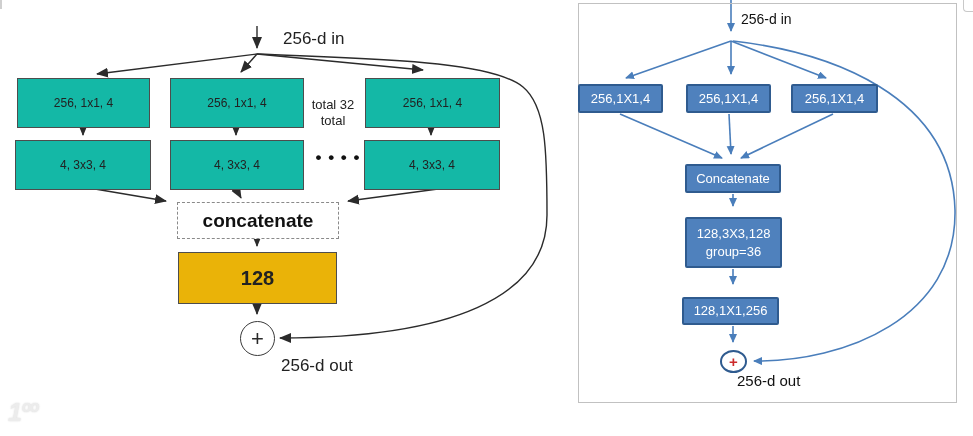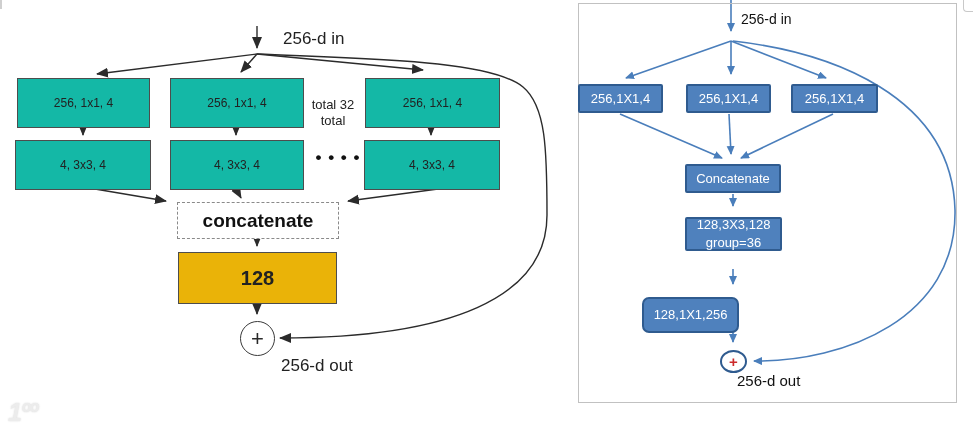--- a/index.html
+++ b/index.html
@@ -144,26 +144,26 @@
     <span>256,1X1,4</span>
   </div>
   <div class="rbox" style="left:791px;top:84px;width:87px;height:29px;">
     <span>256,1X1,4</span>
   </div>
 
   <div class="rbox" style="left:685px;top:164px;width:96px;height:29px;">
     <span>Concatenate</span>
   </div>
 
-  <div class="rbox" style="left:685px;top:217px;width:97px;height:34px;flex-direction:column;">
+  <div class="rbox" style="left:685px;top:217px;width:97px;height:51px;flex-direction:column;">
     <span>128,3X3,128</span>
     <span>group=36</span>
   </div>
 
-  <div class="rbox" style="left:642px;top:297px;width:97px;height:36px;border-radius:7px;">
+  <div class="rbox" style="left:682px;top:297px;width:97px;height:28px;">
     <span>128,1X1,256</span>
   </div>
 
   <div class="rplus">
     <span>+</span>
   </div>
 
   <span class="rlabel" style="left:737px;top:372px;font-size:15px;">256-d out</span>
 
   <div class="watermark">

